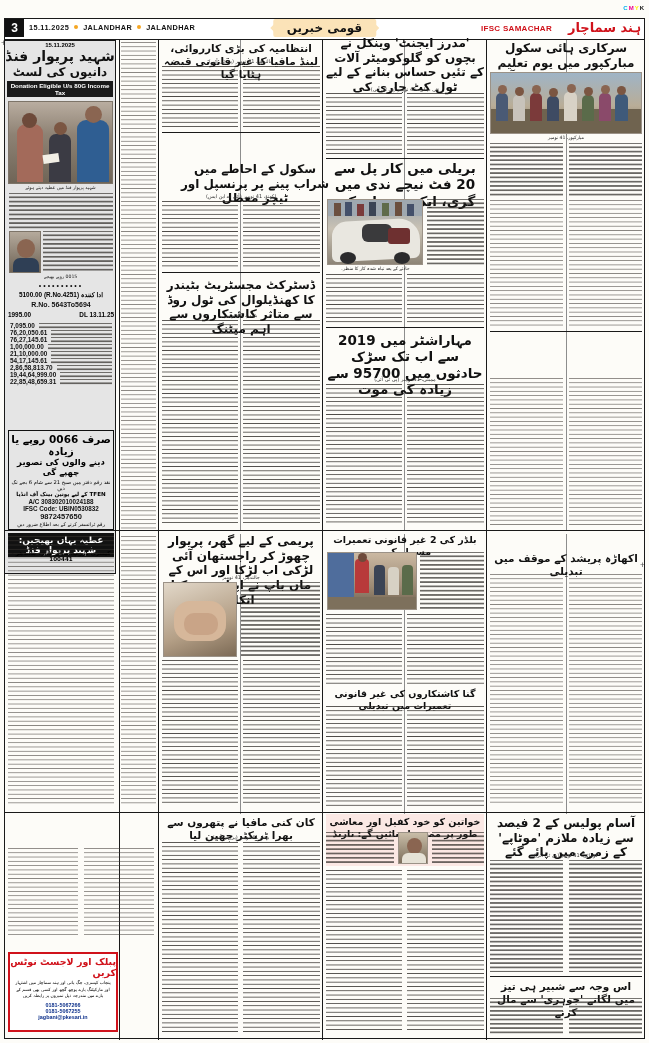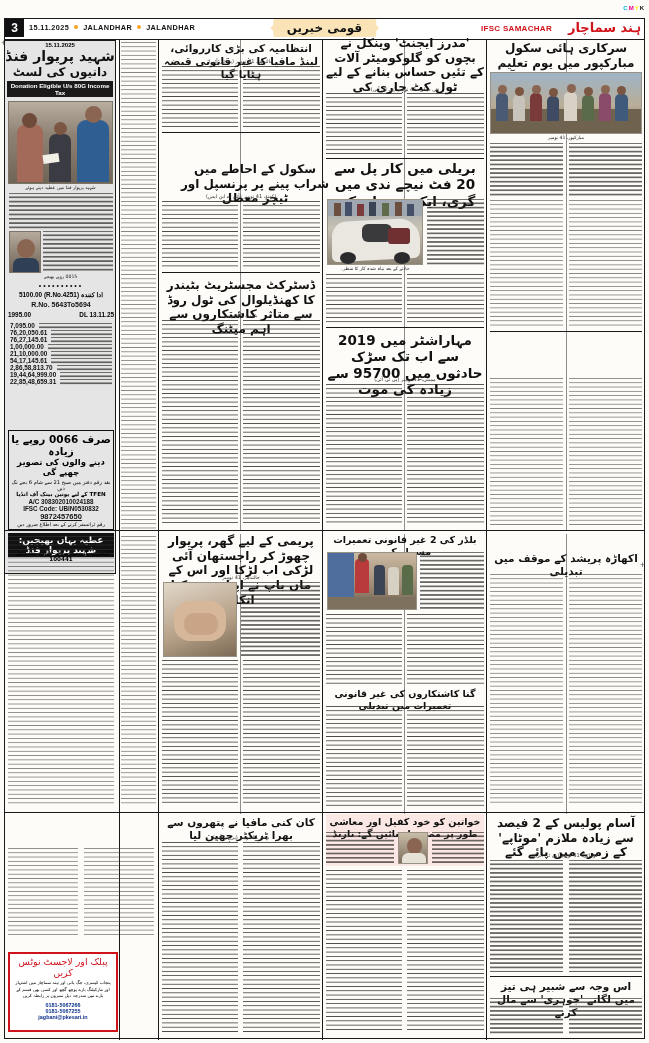--- a/index.html
+++ b/index.html
@@ -59,21 +59,21 @@
   
   .adbox{position:absolute;border:1px solid #1a1a1a;background:#e5e5e5;box-sizing:border-box;}
   .ad-title{text-align:center;font-weight:bold;color:#111;}
   .ad-80g{background:#1a1a1a;color:#fff;font-size:6.2px;text-align:center;font-weight:bold;padding:1px 0;}
   .amt-row{display:flex;justify-content:space-between;align-items:center;font-size:6.4px;font-weight:bold;color:#111;padding:0 3px;}
   .amt-row .lbl{flex:1;height:6px;margin-left:4px;}
   .bankline{font-size:6.3px;font-weight:bold;text-align:center;color:#111;}
   .blackbar{background:#111;color:#fff;text-align:center;font-weight:bold;}
 
   .redad{position:absolute;border:2px solid #d0121b;box-sizing:border-box;background:#fff;}
-  .redad .rt{color:#d0121b;font-weight:normal;text-align:center;}
+  .redad .rt{color:#d0121b;font-weight:bold;}
   .redad .rp{color:#0b2f8a;font-weight:bold;text-align:center;font-size:5.4px;}
 
   .sep-dots{text-align:center;font-size:7px;letter-spacing:2px;color:#111;}
 </style>
 </head>
 <body>
 
 <div class="page">
 
   <div class="reg">+</div>
@@ -169,21 +169,21 @@
         </div>
     </div>
 
     <div style="position:absolute;left:3px;top:389px;width:106px;height:100px;border:1px solid #111;box-sizing:border-box;">
       <div class="ur" style="text-align:center;font-size:10.5px;font-weight:bold;margin-top:2px;">صرف 6600 روپے یا زیادہ</div>
       <div class="ur" style="text-align:center;font-size:8.5px;font-weight:bold;">دینے والوں کی تصویر چھپے گی</div>
       <div class="ur" style="text-align:center;font-size:5.2px;margin-top:2px;">نقد رقم دفتر میں صبح 12 سے شام 6 بجے تک دیں</div>
       <div class="ur" style="text-align:center;font-size:5.6px;font-weight:bold;">NEFT کے لیے یونین بینک آف انڈیا</div>
       <div class="bankline" style="margin-top:1px;">A/C 308302010024188</div>
       <div class="bankline">IFSC Code: UBIN0530832</div>
-      <div class="bankline" style="font-size:7.5px;text-decoration:underline;">9872457650</div>
+      <div class="bankline" style="font-size:7.5px;">9872457650</div>
       <div class="ur" style="text-align:center;font-size:5px;">رقم ٹرانسفر کرنے کے بعد اطلاع ضرور دیں</div>
     </div>
 
     <div class="blackbar ur" style="position:absolute;left:3px;top:492px;width:106px;font-size:9px;padding:2px 0;">عطیہ یہاں بھیجیں: شہید پریوار فنڈ</div>
     <div class="ur" style="position:absolute;left:3px;top:509px;width:106px;text-align:center;font-size:5.6px;font-weight:bold;">کیسری گروپ، سول لائنز، جالندھر - 144001</div>
   </div>
 
   <div class="vr" style="left:119px;top:40px;height:1000px;"></div>
   <div class="vr" style="left:158px;top:40px;height:1000px;"></div>
   <div class="vr thin" style="left:240px;top:40px;height:490px;"></div>

